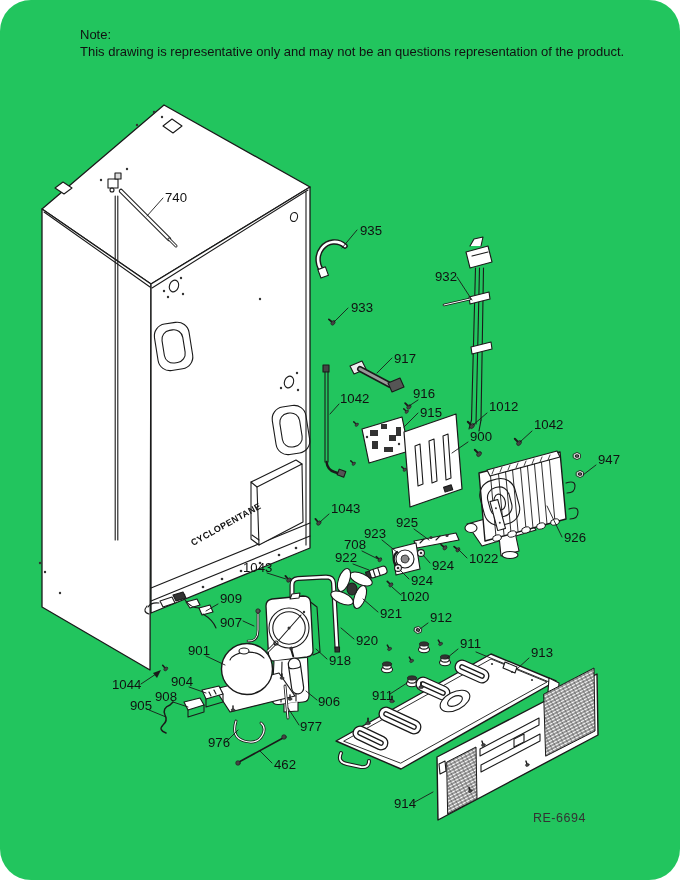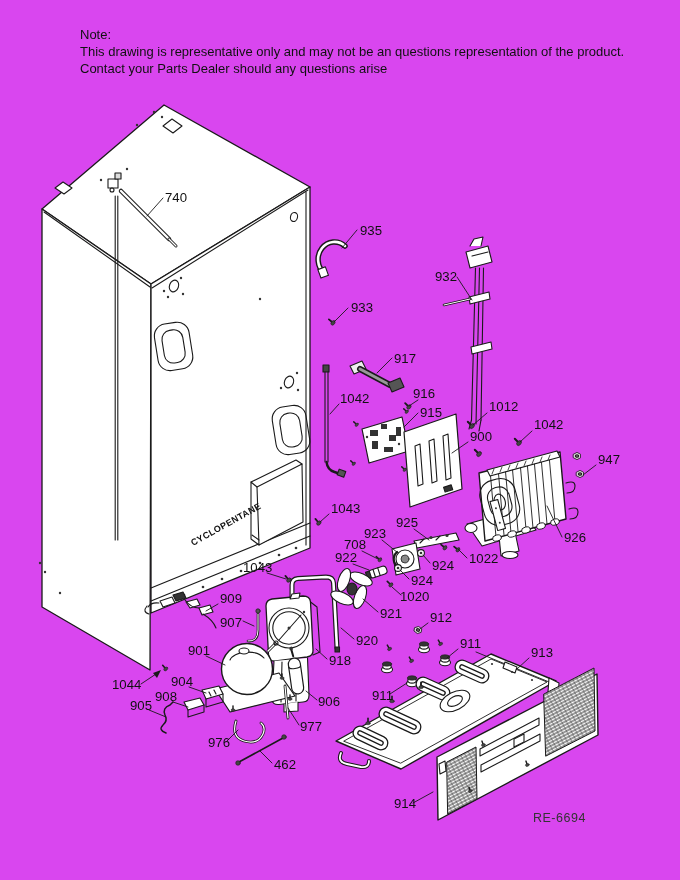--- a/index.html
+++ b/index.html
@@ -1,33 +1,32 @@
 <!DOCTYPE html>
 <html><head>
 <meta charset="utf-8">
 <style>
   html,body{margin:0;padding:0;background:#fff;}
-  #page{position:relative;width:680px;height:880px;background:#d946ef;overflow:hidden;
-        font-family:"Liberation Sans",sans-serif;}
+  #page{position:relative;width:680px;height:880px;background:#22c55e;overflow:hidden;
+        font-family:"Liberation Sans",sans-serif;border-radius:31px;}
   .note{position:absolute;left:80px;top:26px;color:#111;
         font:13px/17px "Liberation Sans",sans-serif;}
   svg{position:absolute;left:0;top:0;}
   .lbl{font:13.2px "Liberation Sans",sans-serif;fill:#111;}
   .cab{font:9px "Liberation Sans",sans-serif;font-weight:bold;letter-spacing:.4px;fill:#111;}
   .re{font:12.5px "Liberation Sans",sans-serif;fill:#333;letter-spacing:.5px;}
 </style>
 </head>
 <body>
 
 <div id="page">
 
   <div class="note">
     <div>Note:</div>
     <div>This drawing is representative only and may not be an questions representation of the product.</div>
-    <div>Contact your Parts Dealer should any questions arise</div>
   </div>
 
   <svg width="680" height="880" viewBox="0 0 680 880">
     <defs>
       <g id="scr">
         <line x1="0" y1="-4.5" x2="0" y2="0" stroke="#1a1a1a" stroke-width="2"></line>
         <ellipse cx="0" cy="1.5" rx="2.8" ry="2" fill="#444" stroke="#1a1a1a" stroke-width="0.6"></ellipse>
       </g>
       <g id="grm">
         <ellipse cx="0" cy="2.5" rx="5.5" ry="3.2" fill="#fff" stroke="#1a1a1a"></ellipse>

